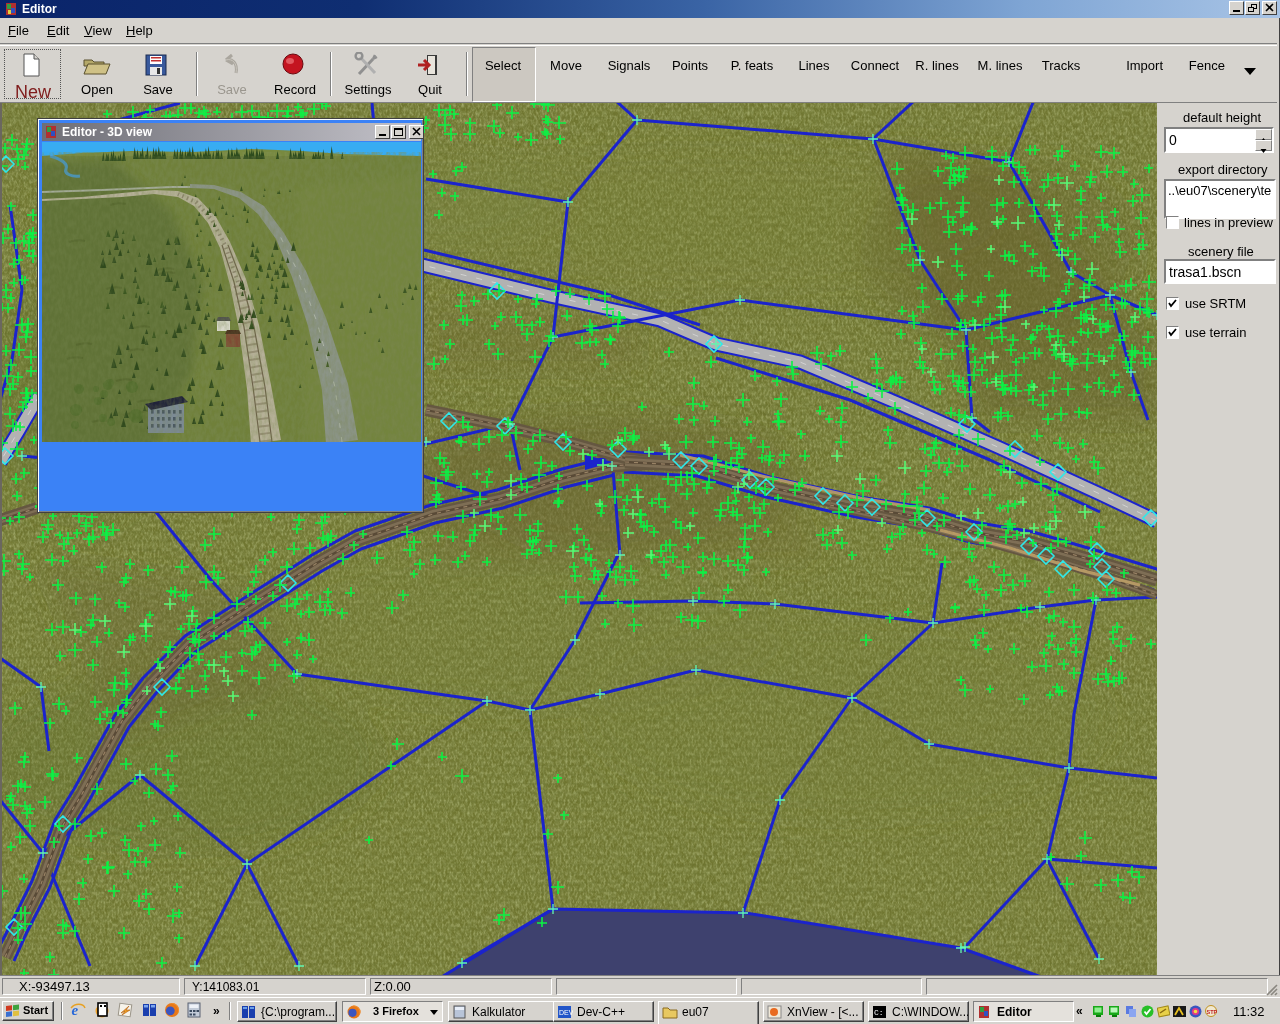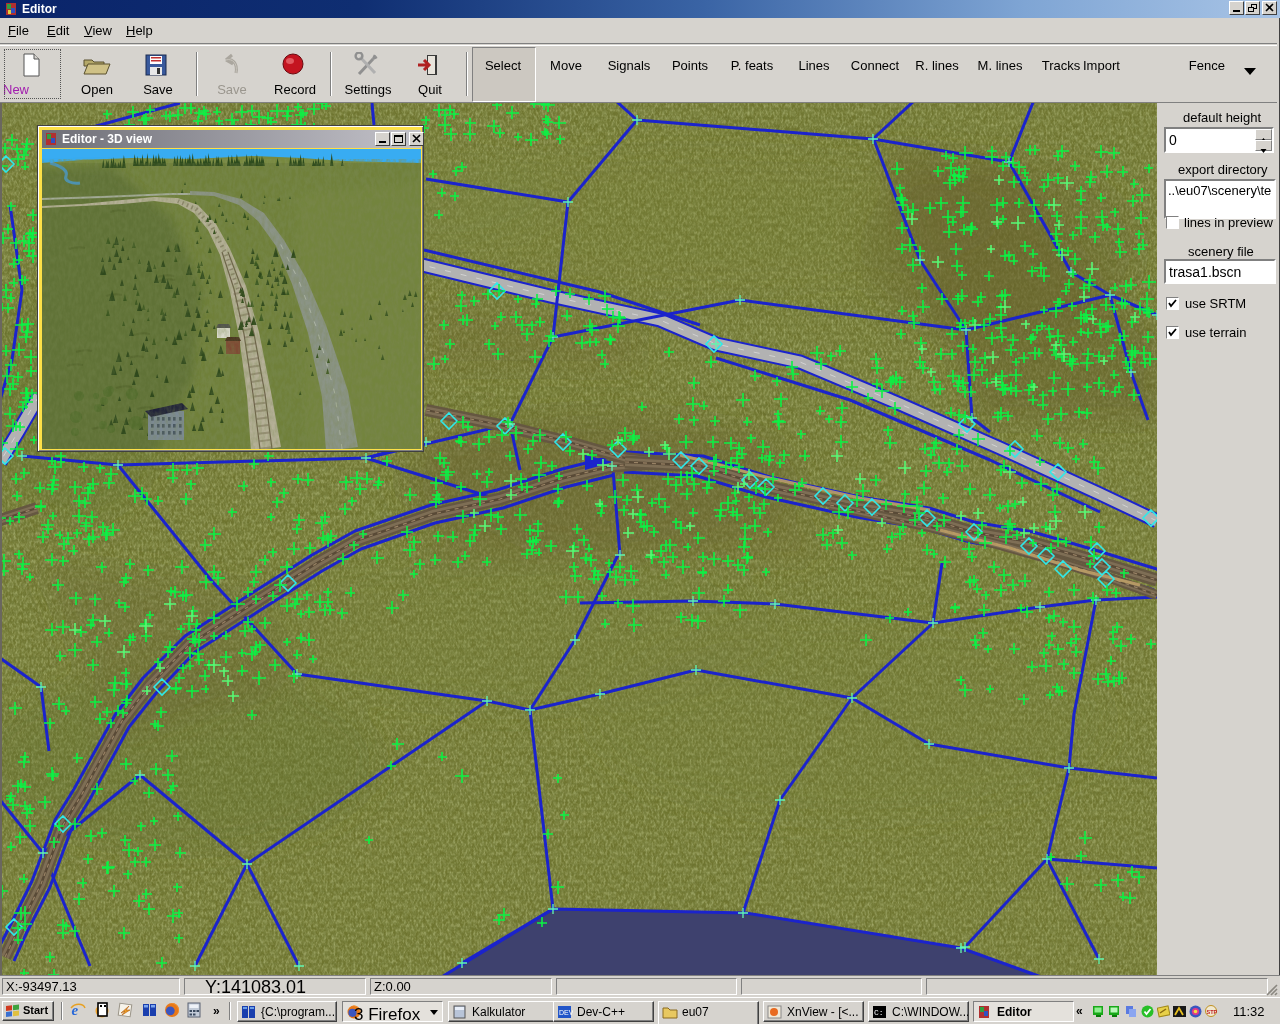--- a/index.html
+++ b/index.html
@@ -35,21 +35,21 @@
     <span class="abs" style="left:8px;top:5px;font-size:13px"><u>F</u>ile</span>
     <span class="abs" style="left:47px;top:5px;font-size:13px"><u>E</u>dit</span>
     <span class="abs" style="left:84px;top:5px;font-size:13px"><u>V</u>iew</span>
     <span class="abs" style="left:126px;top:5px;font-size:13px"><u>H</u>elp</span>
   </div>
 <div class="abs" style="left:0;top:45px;width:1280px;height:58px;background:#d6d3ce;border-top:1px solid #fff;border-bottom:1px solid #808080">
     <div class="abs" style="left:18px;top:6px;width:30px;height:26px"><svg width="26" height="26">
         <path d="M6,2 h10 l5,5 v17 h-15 Z" fill="#fff" stroke="#555" stroke-width="1"></path>
         <path d="M16,2 v5 h5" fill="#d6d3ce" stroke="#555" stroke-width="1"></path>
       </svg></div>
-    <div class="abs" style="left:3px;top:36px;width:60px;font-size:13px;color:#a21caf">New</div>
+    <div class="abs" style="left:3px;top:36px;width:60px;text-align:center;font-size:18px;color:#7f1d1d">New</div>
     <div class="abs" style="left:82px;top:6px;width:30px;height:26px"><svg width="30" height="26">
         <path d="M2,8 h8 l2,2 h10 v4 h-20 Z" fill="#b5a96a" stroke="#5a512e"></path>
         <path d="M2,22 L6,12 h22 L24,22 Z" fill="#cfc186" stroke="#5a512e"></path>
       </svg></div>
     <div class="abs" style="left:67px;top:36px;width:60px;text-align:center;font-size:13px;color:#000">Open</div>
     <div class="abs" style="left:143px;top:6px;width:30px;height:26px"><svg width="26" height="26">
         <rect x="3" y="3" width="20" height="20" fill="#39599c" stroke="#1c2c50"></rect>
         <rect x="7" y="4" width="12" height="8" fill="#fff"></rect>
         <rect x="8" y="5" width="10" height="1.5" fill="#c03030"></rect>
         <rect x="8" y="8" width="10" height="1.5" fill="#c03030"></rect>
@@ -88,21 +88,21 @@
     <div class="abs" style="left:463px;top:12px;width:80px;text-align:center;font-size:13px">Select</div>
     <div class="abs" style="left:526px;top:12px;width:80px;text-align:center;font-size:13px">Move</div>
     <div class="abs" style="left:589px;top:12px;width:80px;text-align:center;font-size:13px">Signals</div>
     <div class="abs" style="left:650px;top:12px;width:80px;text-align:center;font-size:13px">Points</div>
     <div class="abs" style="left:712px;top:12px;width:80px;text-align:center;font-size:13px">P. feats</div>
     <div class="abs" style="left:774px;top:12px;width:80px;text-align:center;font-size:13px">Lines</div>
     <div class="abs" style="left:835px;top:12px;width:80px;text-align:center;font-size:13px">Connect</div>
     <div class="abs" style="left:897px;top:12px;width:80px;text-align:center;font-size:13px">R. lines</div>
     <div class="abs" style="left:960px;top:12px;width:80px;text-align:center;font-size:13px">M. lines</div>
     <div class="abs" style="left:1021px;top:12px;width:80px;text-align:center;font-size:13px">Tracks</div>
-    <div class="abs" style="left:1083px;top:12px;width:80px;text-align:left;font-size:13px">Import</div>
+    <div class="abs" style="left:1083px;top:12px;width:80px;text-align:right;font-size:13px">Import</div>
     <div class="abs" style="left:1145px;top:12px;width:80px;text-align:right;font-size:13px">Fence</div>
     <div class="abs" style="left:1244px;top:22px;width:0;height:0;border-left:6px solid transparent;border-right:6px solid transparent;border-top:7px solid #000"></div>
   </div>
 <div class="abs" style="left:0;top:103px;width:1157px;height:872px;border-left:2px solid #6a675f;background:#6e7b37">
     <svg width="1155" height="872" viewBox="2 103 1155 872" style="display:block">
       <defs>
         <filter id="gd" x="0%" y="0%" width="100%" height="100%">
           <feTurbulence type="fractalNoise" baseFrequency="0.25 0.12" numOctaves="4" seed="11"></feTurbulence>
           <feColorMatrix type="matrix" values="0 0 0 0 0.21,0 0 0 0 0.24,0 0 0 0 0.06,2.2 0 0 0 -0.7"></feColorMatrix>
         </filter>
@@ -221,21 +221,21 @@
       <polyline points="0,520 37,508" fill="none" stroke="#a89070" stroke-width="1.2" stroke-dasharray="4 5" opacity="0.8"></polyline>
       <polyline points="680,455 770,478 860,498 930,510" fill="none" stroke="#bd9f67" stroke-width="3" opacity="0.9"></polyline>
       <polyline points="940,530 1010,548 1080,570 1140,585" fill="none" stroke="#bd9f67" stroke-width="3" opacity="0.9"></polyline>
       <polygon points="585,455 613,462 585,470" fill="#1b23cc"></polygon>
       <path d="M497 283L505 291L497 299L489 291ZM714 336L722 344L714 352L706 344ZM967 416L975 424L967 432L959 424ZM1015 441L1023 449L1015 457L1007 449ZM1058 464L1066 472L1058 480L1050 472ZM1151 510L1159 518L1151 526L1143 518ZM449 413L457 421L449 429L441 421ZM505 418L513 426L505 434L497 426ZM563 434L571 442L563 450L555 442ZM618 441L626 449L618 457L610 449ZM681 452L689 460L681 468L673 460ZM699 458L707 466L699 474L691 466ZM750 472L758 480L750 488L742 480ZM766 479L774 487L766 495L758 487ZM823 488L831 496L823 504L815 496ZM845 495L853 503L845 511L837 503ZM872 499L880 507L872 515L864 507ZM927 510L935 518L927 526L919 518ZM974 524L982 532L974 540L966 532ZM1029 538L1037 546L1029 554L1021 546ZM1046 548L1054 556L1046 564L1038 556ZM1063 561L1071 569L1063 577L1055 569ZM1097 543L1105 551L1097 559L1089 551ZM1102 559L1110 567L1102 575L1094 567ZM1106 571L1114 579L1106 587L1098 579ZM288 575L296 583L288 591L280 583ZM162 679L170 687L162 695L154 687ZM63 816L71 824L63 832L55 824ZM14 919L22 927L14 935L6 927ZM6 156L14 164L6 172L-2 164ZM5 448L13 456L5 464L-3 456Z" fill="none" stroke="#2fe9e9" stroke-width="1.6"></path>
       <path d="M632 120h10M637 115v10M868 139h10M873 134v10M1004 162h10M1009 157v10M563 202h10M568 197v10M548 337h10M553 332v10M961 330h10M966 325v10M1105 295h10M1110 290v10M735 300h10M740 295v10M505 424h10M510 419v10M113 465h10M118 460v10M361 458h10M366 453v10M292 674h10M297 669v10M482 701h10M487 696v10M525 710h10M530 705v10M242 864h10M247 859v10M38 853h10M43 848v10M135 775h10M140 770v10M36 687h10M41 682v10M548 909h10M553 904v10M738 913h10M743 908v10M956 948h10M961 943v10M967 418h10M972 413v10M17 456h10M22 451v10M607 466h10M612 461v10M711 344h10M716 339v10M421 442h10M426 437v10M1126 372h10M1131 367v10M915 260h10M920 255v10M1066 272h10M1071 267v10M570 640h10M575 635v10M615 555h10M620 550v10M294 966h10M299 961v10M190 966h10M195 961v10M457 963h10M462 958v10M1152 315h10M1157 310v10M595 694h10M600 689v10M691 670h10M696 665v10M847 698h10M852 693v10M924 744h10M929 739v10M1064 768h10M1069 763v10M1042 859h10M1047 854v10M928 623h10M933 618v10M770 604h10M775 599v10M1091 600h10M1096 595v10M688 601h10M693 596v10M1035 607h10M1040 602v10M775 800h10M780 795v10M960 947h10M965 942v10M1094 959h10M1099 954v10" stroke="#63f7b0" stroke-width="1.3" fill="none"></path>
       <path d="M1053 156h10M1058 151v10M946 334h12M952 328v12M1117 172h11M1123 166v11M897 205h11M903 199v11M896 200h12M902 194v12M1028 205h12M1034 199v12M1095 152h13M1101 145v13M1069 235h9M1073 231v9M1135 234h9M1139 230v9M914 362h12M920 356v12M1095 332h11M1101 327v11M1137 245h11M1143 239v11M1100 305h13M1106 298v13M1038 326h8M1042 322v8M949 222h8M953 218v8M950 175h10M954 170v10M1052 241h10M1057 236v10M942 217h14M948 210v14M1056 302h9M1060 298v9M1076 191h10M1081 186v10M1142 310h11M1147 304v11M1063 361h13M1070 354v13M948 158h10M953 153v10M956 203h14M963 196v14M1113 229h12M1118 223v12M991 379h11M996 373v11M957 212h11M963 206v11M955 296h13M962 289v13M990 205h14M997 198v14M1021 173h8M1025 169v8M917 307h13M923 300v13M998 166h10M1003 161v10M1142 282h14M1149 275v14M1108 153h12M1114 147v12M1064 284h10M1069 279v10M1053 178h11M1058 173v11M1004 388h13M1011 382v13M958 275h9M962 271v9M1123 368h10M1128 363v10M1053 302h9M1058 298v9M1083 285h13M1089 279v13M1025 150h10M1030 145v10M893 382h13M900 376v13M1103 227h8M1107 223v8M1115 387h9M1119 382v9M1013 167h13M1019 161v13M1085 182h11M1090 177v11M1029 216h13M1035 210v13M997 203h11M1003 197v11M1076 200h10M1081 195v10M1143 312h11M1149 307v11M1022 180h9M1027 176v9M977 297h9M981 292v9M945 168h12M951 162v12M947 376h13M953 370v13M907 210h12M913 203v12M943 183h14M950 176v14M1034 268h13M1041 262v13M1097 198h9M1101 193v9M1000 256h11M1005 250v11M1074 318h14M1081 311v14M915 251h10M920 246v10M1110 212h9M1115 208v9M1005 255h10M1009 251v10M953 381h11M959 375v11M1110 288h8M1115 283v8M1143 359h14M1150 352v14M1127 362h9M1131 358v9M1014 203h10M1019 198v10M903 245h14M910 238v14M957 346h11M963 341v11M996 389h14M1003 382v14M1032 330h9M1037 325v9M965 392h11M971 386v11M1029 337h8M1033 333v8M1037 276h13M1044 269v13M931 390h8M935 386v8M936 299h12M942 293v12M948 180h13M955 173v13M952 299h12M958 293v12M996 296h11M1002 290v11M1127 201h12M1133 195v12M950 249h12M956 243v12M965 229h13M971 223v13M907 265h14M913 258v14M1144 168h9M1149 164v9M956 383h13M963 377v13M1115 242h9M1119 238v9M1102 326h12M1108 320v12M1143 313h8M1147 309v8M1097 225h12M1103 219v12M1130 184h9M1134 179v9M917 288h10M922 283v10M1045 329h9M1049 325v9M1051 216h11M1057 211v11M1122 362h9M1126 357v9M999 219h8M1003 215v8M1087 309h10M1092 304v10M1079 288h11M1084 283v11M891 169h13M897 162v13M1119 286h13M1126 280v13M1039 187h9M1044 183v9M967 375h13M974 368v13M1110 375h9M1114 370v9M952 176h13M959 169v13M1115 252h12M1120 246v12M928 382h13M934 376v13M1137 353h13M1144 346v13M896 334h10M901 329v10M1126 351h13M1132 344v13M1095 217h13M1102 210v13M916 368h13M923 361v13M946 354h11M952 349v11M968 349h9M973 344v9M896 198h10M901 193v10M1111 392h10M1115 387v10M1052 250h14M1059 243v14M1027 385h9M1032 380v9M1136 195h14M1142 188v14M957 177h11M963 172v11M1075 228h12M1081 223v12M1020 246h11M1025 241v11M956 327h8M960 323v8M1125 285h12M1131 278v12M1079 318h10M1084 313v10M908 316h10M913 311v10M969 362h12M975 356v12M966 227h10M972 222v10M993 224h9M998 220v9M996 385h12M1002 379v12M1120 304h10M1125 299v10M1030 150h10M1035 145v10M999 295h12M1005 289v12M1009 261h9M1014 256v9M1009 375h13M1016 369v13M933 171h11M938 166v11M1050 234h13M1056 227v13M1082 318h9M1087 314v9M941 156h9M946 151v9M1012 362h8M1016 358v8M996 307h9M1001 303v9M1068 274h9M1073 269v9M1056 151h13M1062 145v13M1086 177h11M1091 171v11M934 389h11M940 384v11M901 212h13M908 206v13M1005 350h12M1011 344v12M1140 299h14M1147 292v14M1116 303h12M1122 297v12M1018 358h11M1024 352v11M1118 336h11M1124 330v11M955 212h12M961 206v12M1084 280h12M1090 274v12M960 169h10M965 165v10M959 230h11M964 224v11M924 208h12M930 202v12M1070 166h10M1075 161v10M1029 254h9M1033 249v9M996 376h12M1002 370v12M1066 364h13M1072 358v13M987 151h10M992 146v10M1080 363h14M1087 357v14M996 337h11M1002 331v11M1044 205h9M1049 200v9M1001 157h10M1006 152v10M1064 251h9M1068 247v9M1008 182h12M1014 176v12M896 249h11M902 243v11M898 311h9M902 306v9M1008 163h10M1013 157v10M943 232h13M949 225v13M985 338h13M992 332v13M955 170h8M959 166v8M1028 400h10M1033 395v10M1055 345h12M1061 339v12M1083 387h9M1087 383v9M896 188h9M900 184v9M1061 291h9M1066 286v9M1069 342h9M1073 337v9M1046 337h9M1050 333v9M1100 391h9M1104 387v9M896 228h12M902 222v12M1133 249h12M1139 243v12M908 323h12M914 317v12M914 343h13M921 337v13M1041 180h14M1048 173v14M1089 237h11M1095 232v11M984 276h10M989 271v10M1107 356h9M1112 351v9M1134 309h13M1140 302v13M1069 259h12M1075 253v12M1135 218h13M1141 211v13M1027 271h11M1032 266v11M1075 217h13M1081 211v13M1100 172h13M1107 165v13M951 266h12M957 260v12M985 157h13M992 151v13M935 203h13M941 197v13M976 370h12M982 364v12M959 153h14M965 146v14M953 386h11M958 381v11M1093 383h12M1099 377v12M1039 395h9M1043 391v9M982 383h10M987 378v10M1057 357h11M1062 351v11M1024 390h10M1029 385v10M1083 333h10M1088 328v10M961 323h9M965 319v9M1048 391h9M1053 387v9M979 358h12M985 352v12M1140 363h10M1145 358v10M956 323h9M961 319v9M972 302h11M978 296v11M992 417h11M998 411v11M1080 315h13M1086 309v13M1037 405h11M1043 399v11M1034 353h9M1039 348v9M945 413h11M951 407v11M1108 348h8M1113 344v8M1068 306h9M1072 302v9M1051 336h14M1058 329v14M959 392h12M965 386v12M1100 327h11M1106 322v11M1028 353h13M1035 347v13M1142 337h12M1148 331v12M1061 389h14M1068 382v14M978 325h12M984 319v12M969 321h8M973 317v8M935 354h12M941 348v12M995 328h12M1001 322v12M1082 354h12M1088 348v12M1128 395h12M1134 389v12M1074 412h11M1079 407v11M1048 378h13M1054 371v13M1109 309h9M1114 304v9M999 390h11M1005 384v11M995 315h12M1001 309v12M1081 413h11M1087 408v11M1040 310h8M1044 306v8M1026 339h10M1031 334v10M953 415h13M959 409v13M1054 414h14M1061 407v14M1077 332h8M1081 328v8M1093 356h12M1099 351v12M1127 322h12M1132 316v12M1069 359h9M1073 355v9M1007 340h12M1013 334v12M1114 340h12M1120 333v12M994 413h13M1001 407v13M1051 355h10M1056 350v10M1003 416h10M1008 411v10M1042 419h12M1048 413v12M1049 350h9M1054 345v9M1010 391h12M1016 385v12M1094 324h11M1100 319v11M1129 353h12M1135 346v12M960 417h12M965 411v12M985 319h11M990 313v11M1049 311h14M1056 304v14M1127 355h9M1132 351v9M1047 495h12M1053 489v12M956 466h13M962 459v13M1089 462h11M1094 456v11M922 550h11M927 544v11M1061 542h10M1066 537v10M1034 484h14M1041 477v14M957 537h10M962 532v10M897 506h14M904 499v14M951 449h11M957 444v11M911 502h11M917 496v11M943 472h9M947 467v9M1011 504h9M1015 500v9M1031 436h12M1037 429v12M1012 535h10M1017 530v10M999 537h14M1006 530v14M953 435h11M959 429v11M979 543h13M985 536v13M938 498h11M943 493v11M1016 483h12M1022 477v12M856 491h14M863 484v14M909 520h12M915 514v12M1052 541h13M1058 534v13M920 471h12M926 465v12M1029 543h8M1033 539v8M832 512h14M839 505v14M1094 527h11M1099 522v11M841 512h13M848 506v13M938 520h13M944 514v13M828 533h10M833 529v10M919 449h11M925 443v11M974 533h9M978 529v9M836 543h12M842 537v12M883 549h9M887 544v9M944 463h10M949 458v10M816 535h13M823 528v13M1004 451h11M1010 445v11M911 506h12M917 500v12M932 463h13M939 456v13M870 480h11M876 475v11M881 504h11M886 499v11M1091 468h14M1098 461v14M999 466h11M1004 460v11M1008 527h8M1012 523v8M983 495h13M990 488v13M894 534h12M900 528v12M913 513h12M919 507v12M1004 524h12M1010 518v12M1048 512h13M1055 505v13M996 470h11M1001 465v11M978 525h9M982 521v9M898 527h9M903 523v9M850 500h14M857 493v14M962 549h13M969 542v13M887 537h11M892 532v11M1041 527h10M1046 522v10M848 555h9M852 551v9M1084 542h12M1091 536v12M1088 556h13M1094 549v13M918 533h8M922 529v8M964 489h12M970 483v12M1002 506h13M1008 500v13M1079 444h9M1083 439v9M821 545h11M827 539v11M1072 459h8M1076 455v8M1046 548h10M1051 543v10M927 448h14M934 441v14M901 494h9M905 490v9M1063 448h11M1068 442v11M1001 527h14M1008 520v14M933 526h9M937 522v9M931 443h11M936 437v11M930 554h8M934 550v8M917 488h14M924 481v14M1053 443h12M1060 437v12M967 557h10M972 552v10M927 455h9M931 450v9M1051 489h12M1057 483v12M996 508h8M1000 504v8M1036 462h9M1040 457v9M972 439h13M978 433v13M994 590h13M1001 584v13M1018 581h13M1025 574v13M956 680h9M961 676v9M981 595h9M986 591v9M1086 564h8M1090 560v8M1111 593h10M1116 588v10M988 567h12M994 561v12M1058 664h11M1064 659v11M1109 632h9M1113 628v9M1055 692h8M1059 688v8M1109 681h11M1114 676v11M1046 695h8M1050 691v8M1048 616h12M1054 610v12M1052 687h8M1057 683v8M972 645h8M976 641v8M1009 649h11M1014 643v11M1018 699h11M1024 694v11M1045 645h9M1049 640v9M1092 679h12M1098 673v12M1107 661h9M1111 656v9M1044 592h10M1049 587v10M1045 618h9M1049 614v9M1039 653h10M1044 648v10M986 689h8M990 685v8M1120 573h9M1124 569v9M1100 674h11M1106 668v11M1071 639h10M1076 634v10M978 610h12M984 604v12M1102 682h12M1108 675v12M1146 644h10M1151 639v10M1068 590h12M1074 584v12M998 575h13M1004 569v13M1027 667h11M1032 661v11M1112 678h14M1119 671v14M1115 646h12M1121 640v12M959 690h13M965 684v13M1007 585h12M1013 579v12M1017 608h8M1021 604v8M1126 639h10M1131 634v10M984 649h8M988 645v8M1102 590h11M1107 585v11M1021 612h12M1027 606v12M1109 639h9M1113 635v9M965 582h12M970 576v12M1087 598h12M1093 592v12M527 325h10M532 321v10M583 299h11M589 294v11M484 344h11M489 339v11M565 294h10M570 288v10M551 291h10M556 286v10M470 301h10M474 296v10M493 291h12M499 284v12M461 320h12M467 314v12M529 357h13M535 350v13M441 359h8M445 355v8M427 364h13M434 357v13M545 336h12M551 330v12M514 299h8M518 295v8M492 354h12M498 348v12M600 364h9M605 359v9M602 309h12M607 304v12M535 322h10M540 317v10M497 317h9M501 312v9M532 299h11M537 294v11M614 318h12M620 312v12M597 355h9M602 350v9M455 306h12M461 300v12M585 342h9M590 338v9M586 330h13M592 323v13M583 326h14M590 319v14M543 341h12M549 335v12M607 340h9M611 336v9M439 325h10M444 320v10M482 294h11M488 289v11M491 326h8M495 322v8M598 296h13M605 290v13M604 339h11M610 334v11M521 334h13M527 328v13M612 326h13M618 320v13M561 316h11M567 310v11M457 295h9M462 291v9M613 317h12M619 311v12M531 304h9M536 299v9M516 325h11M522 320v11M458 320h10M463 315v10M510 317h12M516 311v12M592 342h8M596 338v8M445 344h10M450 339v10M575 343h13M582 336v13M608 317h11M613 311v11M441 472h14M448 466v14M515 479h12M521 473v12M547 466h10M552 461v10M527 542h12M533 536v12M532 531h12M538 525v12M493 517h11M498 512v11M472 474h9M477 470v9M452 562h11M458 557v11M455 441h8M459 436v8M533 435h13M540 429v13M534 553h8M539 548v8M469 535h9M474 531v9M472 444h13M479 438v13M526 541h9M530 537v9M481 482h12M487 476v12M456 487h10M461 482v10M522 487h11M527 482v11M465 541h11M470 536v11M532 475h14M539 468v14M553 489h10M558 484v10M473 499h14M480 492v14M532 540h9M536 536v9M456 516h13M463 510v13M496 435h13M502 429v13M534 463h13M541 456v13M461 556h9M465 551v9M482 562h9M487 557v9M485 472h8M489 468v8M432 495h9M437 491v9M555 476h8M559 472v8M545 546h12M551 540v12M528 441h10M533 436v10M533 524h9M538 520v9M518 487h8M522 483v8M434 458h13M440 452v13M496 529h11M501 524v11M440 463h10M444 458v10M430 483h13M436 477v13M483 437h13M489 430v13M502 422h11M508 417v11M456 442h11M461 436v11M505 456h10M510 451v10M509 433h14M516 426v14M433 499h11M439 493v11M553 503h10M558 498v10M484 515h14M491 508v14M457 422h13M463 416v13M469 530h12M475 524v12M525 530h10M530 525v10M429 502h13M436 495v13M447 537h11M453 531v11M514 515h13M520 508v13M433 536h11M438 531v11M464 427h9M468 422v9M430 560h11M435 554v11M554 501h10M559 497v10M523 449h10M528 444v10M527 550h10M532 545v10M440 475h13M446 469v13M521 554h10M527 549v10M759 504h11M764 499v11M748 508h13M754 501v13M707 442h12M713 436v12M728 512h10M733 507v10M572 529h10M577 524v10M680 494h12M687 488v12M627 436h13M634 430v13M629 580h10M634 575v10M762 572h8M766 568v8M687 484h13M694 478v13M698 573h9M703 568v9M683 547h8M688 543v8M569 547h10M574 542v10M635 515h12M640 509v12M697 572h10M703 567v10M715 516h11M720 510v11M639 527h9M644 523v9M578 540h11M584 535v11M636 514h10M641 509v10M608 497h14M615 490v14M614 567h11M620 562v11M580 558h11M586 553v11M744 497h9M749 493v9M698 557h10M703 552v10M627 440h11M633 434v11M741 558h12M747 552v12M748 526h13M755 519v13M662 448h9M667 444v9M585 549h8M589 544v8M670 485h13M676 479v13M672 522h9M676 518v9M619 580h12M625 574v12M664 545h13M670 539v13M570 576h12M575 570v12M649 532h10M654 527v10M738 547h12M744 541v12M593 575h11M598 570v11M747 438h9M751 434v9M587 455h10M592 450v10M702 482h14M709 475v14M743 557h10M748 552v10M689 513h9M693 508v9M618 510h11M624 505v11M591 571h9M595 567v9M693 538h12M698 532v12M730 515h13M737 508v13M560 437h12M566 431v12M675 528h13M681 521v13M642 526h11M647 520v11M685 473h14M692 467v14M655 551h12M661 545v12M618 441h8M622 437v8M648 503h9M652 498v9M681 477h12M687 471v12M707 559h14M714 552v14M582 486h11M587 480v11M622 500h10M627 495v10M607 445h10M612 440v10M636 522h9M641 518v9M737 454h10M742 449v10M675 477h13M681 471v13M659 507h11M665 502v11M618 433h14M625 427v14M661 575h9M666 570v9M629 438h11M634 432v11M740 528h11M745 523v11M667 557h11M673 552v11M739 539h13M745 533v13M631 490h11M637 484v11M597 513h8M601 509v8M661 545h10M666 540v10M763 532h9M768 528v9M758 489h13M765 483v13M625 571h13M631 565v13M596 506h11M602 501v11M565 451h10M570 446v10M654 499h12M659 493v12M662 479h12M668 473v12M588 579h12M594 572v12M616 480h13M623 474v13M774 421h10M778 416v10M846 387h12M852 381v12M888 408h13M895 402v13M825 419h8M829 415v8M757 447h13M763 440v13M836 408h12M842 402v12M786 367h12M792 361v12M797 434h9M801 430v9M810 353h14M817 346v14M664 352h10M669 347v10M674 419h10M679 414v10M835 442h13M841 435v13M827 356h9M831 352v9M688 383h12M694 377v12M772 381h9M777 377v9M872 384h10M877 379v10M835 422h12M841 416v12M816 411h9M820 406v9M699 406h9M704 401v9M888 380h10M893 375v10M689 420h10M694 416v10M724 443h13M731 437v13M705 362h12M711 356v12M732 448h13M739 442v13M883 430h10M888 426v10M710 421h10M715 416v10M750 376h11M755 370v11M686 404h14M693 397v14M815 364h12M821 358v12M787 374h12M793 368v12M774 414h8M778 410v8M743 422h9M747 417v9M835 351h11M840 345v11M875 391h14M882 384v14M864 398h9M868 393v9M885 382h12M891 376v12M870 359h11M876 353v11M772 422h14M779 416v14M871 368h13M877 361v13M679 442h14M686 435v14M736 400h14M743 393v14M884 443h13M890 436v13M638 407h9M642 402v9M889 378h14M896 371v14M774 399h14M781 393v14M798 483h9M802 478v9M708 461h11M714 456v11M725 463h12M731 457v12M789 490h13M795 483v13M714 510h13M721 503v13M795 486h9M799 482v9M776 463h9M780 459v9M734 467h10M739 463v10M721 503h14M728 496v14M732 501h8M736 497v8M774 498h8M778 494v8M709 471h10M714 466v10M754 513h12M760 507v12M731 458h13M737 451v13M731 493h9M735 488v9M710 461h12M716 454v12M767 479h11M773 473v11M751 488h12M756 482v12M720 467h13M726 461v13M799 456h11M805 450v11M779 455h11M784 450v11M702 488h11M707 483v11M764 460h10M769 456v10M758 458h9M762 454v9M764 456h11M770 451v11M22 332h11M27 326v11M10 243h11M16 238v11M22 393h10M27 388v10M22 398h11M28 392v11M-3 308h8M2 303v8M30 440h8M34 436v8M27 237h10M32 232v10M19 402h14M26 395v14M15 325h14M22 318v14M6 426h13M13 419v13M7 384h12M13 378v12M13 377h10M18 372v10M0 351h11M6 345v11M21 280h8M25 276v8M-5 297h12M1 291v12M12 350h13M19 343v13M4 308h10M8 303v10M28 393h9M32 389v9M21 324h13M28 318v13M25 234h9M30 229v9M-2 238h12M3 232v12M18 241h12M24 235v12M9 283h9M14 278v9M24 243h11M29 237v11M4 414h12M10 407v12M5 365h12M11 359v12M6 298h9M11 293v9M18 280h10M22 275v10M-5 443h13M2 437v13M26 371h11M31 366v11M10 449h14M17 442v14M18 407h10M23 402v10M9 264h10M14 258v10M19 337h13M26 330v13M4 389h13M10 383v13M24 357h14M31 350v14M14 260h9M19 255v9M0 376h14M7 369v14M23 251h12M29 245v12M0 290h12M6 284v12M16 427h9M20 422v9M20 393h11M26 387v11M11 426h10M16 421v10M26 233h14M33 227v14M26 256h14M33 249v14M47 485h12M53 480v12M17 569h11M22 564v11M80 503h11M85 497v11M34 488h11M40 482v11M48 467h14M55 460v14M45 560h13M52 553v13M35 507h11M41 501v11M20 473h10M24 468v10M98 527h11M103 522v11M12 496h10M17 491v10M86 517h12M92 511v12M69 487h13M75 481v13M101 535h11M106 530v11M14 554h9M19 550v9M72 516h14M79 509v14M55 535h8M60 531v8M-3 561h14M4 554v14M68 551h10M74 545v10M87 484h12M93 478v12M-4 518h10M1 513v10M62 538h12M68 532v12M49 516h8M53 512v8M55 456h11M61 451v11M26 577h8M30 573v8M83 539h13M89 533v13M96 468h9M100 464v9M11 479h11M16 473v11M84 488h10M90 483v10M35 506h11M41 500v11M103 483h12M109 477v12M87 537h13M93 530v13M78 467h10M84 462v10M57 462h8M61 458v8M14 517h11M19 512v11M80 526h13M86 519v13M6 521h8M10 517v8M17 564h13M23 557v13M48 461h8M52 457v8M96 567h11M102 562v11M-1 571h10M4 566v10M245 654h13M252 648v13M193 624h8M197 619v8M69 598h13M76 592v13M121 703h10M126 698v10M199 582h14M206 575v14M192 640h14M199 633v14M45 630h13M52 623v13M108 683h14M115 676v14M123 684h8M127 680v8M95 719h11M100 713v11M113 711h11M118 705v11M185 666h9M190 661v9M170 688h12M176 682v12M52 585h12M58 579v12M175 678h10M179 673v10M59 561h10M63 556v10M115 603h9M119 599v9M76 632h11M81 626v11M125 564h10M130 559v10M56 656h10M60 651v10M120 607h10M125 602v10M52 704h13M59 697v13M251 652h9M255 647v9M119 582h10M124 577v10M143 570h11M148 565v11M128 637h8M133 633v8M89 599h12M95 594v12M166 591h9M171 587v9M102 712h10M107 707v10M171 689h10M176 684v10M107 690h13M114 684v13M249 582h10M254 577v10M243 592h10M248 587v10M247 715h10M252 710v10M187 639h11M193 633v11M87 620h13M93 614v13M121 578h11M126 573v11M164 647h12M170 641v12M156 712h11M161 707v11M191 630h10M196 625v10M186 691h13M192 685v13M124 640h12M130 634v12M87 665h12M93 659v12M207 572h14M214 565v14M140 624h11M145 619v11M237 671h11M242 665v11M207 618h13M214 611v13M154 662h9M158 658v9M204 665h10M209 660v10M175 567h14M182 560v14M183 624h13M189 618v13M248 629h8M252 625v8M91 642h11M97 636v11M162 652h11M168 647v11M120 684h12M126 678v12M146 615h8M150 611v8M56 627h14M63 620v14M61 711h9M66 706v9M104 633h9M109 628v9M141 636h11M146 631v11M188 611h10M193 606v10M212 578h13M218 572v13M178 668h9M183 664v9M252 599h9M256 595v9M68 650h14M75 643v14M86 625h9M91 620v9M177 629h8M181 625v8M169 592h12M175 586v12M121 673h9M126 668v9M201 689h8M206 685v8M14 940h9M18 935v9M54 826h10M59 821v10M149 845h12M155 839v12M102 868h12M107 862v12M57 933h12M63 927v12M142 894h10M146 889v10M106 723h9M111 719v9M17 784h9M21 779v9M120 840h11M125 835v11M20 806h9M25 801v9M108 891h12M114 885v12M175 853h11M180 847v11M20 787h11M25 781v11M6 799h8M10 795v8M18 924h14M25 917v14M85 836h12M91 830v12M69 931h11M75 926v11M9 708h13M15 702v13M47 776h11M53 770v11M24 826h12M30 820v12M134 851h9M138 847v9M14 913h13M21 907v13M62 926h8M66 922v8M122 850h14M129 843v14M12 928h13M18 922v13M48 975h11M54 969v11M57 925h11M63 919v11M174 913h9M179 909v9M141 862h10M146 857v10M123 874h9M128 870v9M20 757h9M25 752v9M6 796h10M11 792v10M91 789h12M97 783v12M46 774h13M52 767v13M173 887h9M177 883v9M167 916h14M173 909v14M174 938h9M179 934v9M150 769h12M156 763v12M143 909h12M149 903v12M83 859h10M88 854v10M69 824h12M75 818v12M153 726h11M158 720v11M45 957h10M50 952v10M167 790h8M171 786v8M133 901h12M139 895v12M77 883h10M83 878v10M7 847h9M11 842v9M73 758h10M77 753v10M143 793h11M149 787v11M97 833h10M102 828v10M119 713h9M123 709v9M137 826h9M141 822v9M150 821h8M154 817v8M166 756h12M172 750v12M19 879h9M24 874v9M162 775h12M168 769v12M38 802h13M45 796v13M25 809h10M30 804v10M120 764h12M126 758v12M121 700h11M127 695v11M18 762h12M24 756v12M-5 891h13M2 885v13M173 816h9M178 812v9M7 805h12M13 799v12M12 786h13M18 780v13M18 913h13M25 906v13M20 973h9M24 969v9M90 702h12M95 696v12M73 899h12M79 893v12M21 813h12M27 807v12M150 724h9M155 720v9M130 862h10M135 857v10M169 786h9M173 782v9M44 723h11M50 718v11M102 867h13M108 861v13M118 933h12M124 927v12M49 842h11M54 837v11M130 781h8M135 777v8M156 963h11M162 957v11M15 837h12M20 832v12M252 678h14M259 671v14M314 602h13M320 595v13M259 623h12M265 617v12M288 676h13M294 670v13M178 596h10M183 591v10M180 595h13M186 589v13M250 647h11M256 641v11M238 653h8M242 649v8M256 645h10M260 641v10M222 636h9M226 631v9M296 638h10M301 633v10M269 665h12M275 659v12M184 653h12M190 647v12M303 595h9M307 591v9M239 631h12M245 625v12M220 657h12M226 651v12M192 654h12M198 648v12M199 676h11M205 670v11M293 655h9M297 650v9M194 660h10M199 655v10M309 659h8M313 655v8M297 614h8M301 610v8M283 642h8M287 638v8M243 622h11M248 617v11M260 623h10M265 618v10M189 642h12M195 635v12M210 636h8M214 632v8M304 612h11M309 607v11M231 604h14M237 597v14M302 640h13M309 633v13M282 116h10M287 111v10M229 126h10M234 121v10M172 115h11M178 109v11M307 109h13M314 102v13M323 134h8M327 129v8M235 112h13M242 105v13M215 121h8M219 117v8M193 121h10M198 116v10M262 118h12M268 112v12M242 128h9M246 123v9M309 127h9M314 123v9M161 116h9M166 111v9M216 130h13M222 123v13M316 103h12M322 97v12M301 126h9M305 122v9M247 111h11M252 105v11M169 135h12M175 129v12M174 132h13M180 126v13M246 125h10M251 120v10M322 106h9M326 101v9M183 129h8M187 125v8M252 117h14M259 110v14M199 111h10M204 106v10M291 125h12M297 119v12M213 112h8M217 107v8M193 128h12M198 122v12M185 108h11M191 103v11M225 120h14M232 113v14M194 113h10M199 108v10M179 108h12M185 102v12M297 125h8M301 121v8M299 113h9M303 109v9M200 114h11M206 109v11M270 111h14M277 104v14M165 116h11M170 111v11M283 111h11M288 106v11M294 107h8M298 103v8M298 134h9M302 130v9M295 115h12M301 109v12M267 122h10M271 117v10M530 104h8M534 100v8M542 119h9M546 115v9M542 134h10M547 129v10M421 120h9M426 116v9M495 133h10M500 128v10M420 128h9M424 124v9M445 110h10M450 105v10M538 104h12M544 98v12M449 114h10M454 109v10M492 105h10M497 100v10M433 110h13M439 104v13M487 126h13M494 120v13M525 140h13M531 133v13M465 123h11M470 118v11M543 122h10M548 116v10M441 115h9M445 110v9M541 132h8M545 128v8M553 123h13M559 116v13M556 139h9M560 135v9M506 113h13M512 106v13M541 105h14M548 98v14M444 134h13M451 128v13M463 134h13M470 128v13M438 125h13M445 119v13M514 137h8M518 133v8M493 920h11M499 914v11M455 776h14M462 769v14M543 834h10M548 829v10M438 757h9M442 752v9M365 840h8M369 836v8M553 778h9M558 774v9M497 915h13M504 908v13M392 744h12M397 738v12M551 887h13M558 881v13M537 923h10M542 917v10M560 815h9M564 811v9M387 766h9M391 761v9M733 610h14M740 604v14M676 567h14M683 560v14M685 620h13M692 614v13M598 596h9M602 592v9M614 603h9M618 599v9M692 621h14M698 615v14M628 625h14M634 618v14M559 597h14M566 590v14M738 570h11M744 565v11M732 565h12M738 559v12M601 624h9M605 619v9M722 561h12M728 555v12M676 617h11M681 612v11M606 572h8M610 568v8M605 563h8M609 559v8M626 606h14M633 599v14M723 590h10M728 584v10M658 562h11M664 557v11M718 601h12M724 595v12M584 560h13M591 554v13M609 577h14M616 570v14M569 567h10M574 562v10M692 593h13M699 587v13M572 597h12M578 591v12M645 557h14M652 550v14M1055 691h9M1059 687v9M1047 636h9M1052 632v9M1115 678h12M1122 672v12M1066 643h9M1071 638v9M1039 666h13M1046 659v13M1053 649h11M1058 644v11M1069 673h12M1074 667v12M1059 622h9M1063 618v9M1068 627h13M1074 620v13M1071 652h11M1076 646v11M1112 627h11M1117 622v11M1057 691h10M1062 686v10M1076 856h11M1081 851v11M1047 857h8M1051 853v8M1119 897h9M1123 892v9M1060 884h14M1067 877v14M1094 885h13M1101 879v13M1127 872h11M1132 866v11M1132 877h13M1139 871v13M1079 838h13M1085 831v13M1111 880h13M1118 874v13M1124 898h12M1130 892v12M81 523h9M86 519v9M408 542h13M414 536v13M81 493h14M88 486v14M200 545h12M205 539v12M350 478h13M357 471v13M382 461h10M387 456v10M186 484h10M191 480v10M208 534h13M214 527v13M272 502h11M277 497v11M192 468h12M197 463v12M321 540h14M328 533v14M249 464h10M254 459v10M238 486h10M244 481v10M180 499h12M186 493v12M50 480h9M54 475v9M267 517h8M271 513v8M373 485h9M378 480v9M317 538h13M323 531v13M43 529h10M48 524v10M140 499h12M147 493v12M73 533h9M77 529v9M404 495h13M410 488v13M136 493h12M142 487v12M105 474h13M111 468v13M315 523h13M322 517v13M348 501h9M352 497v9M154 501h9M158 496v9M359 534h8M363 530v8M107 530h13M113 523v13M128 496h14M135 489v14M301 480h13M308 473v13M228 512h9M232 508v9M46 489h12M52 483v12M102 533h12M107 528v12M166 470h13M173 463v13M320 517h10M325 512v10M181 470h11M187 464v11M401 532h12M407 526v12M292 479h10M298 474v10M41 525h13M48 519v13M37 537h12M43 531v12M264 456h10M268 451v10M339 482h14M346 476v14M279 493h10M284 488v10M167 478h11M173 472v11M292 529h10M297 524v10M73 501h12M79 495v12M355 489h12M360 483v12M267 482h9M271 478v9M58 544h12M64 538v12M361 479h12M367 472v12M375 482h9M379 477v9M324 536h13M331 530v13M339 509h12M345 503v12M293 520h12M299 514v12M414 564h11M420 559v11M304 548h12M310 542v12M337 559h12M343 553v12M274 585h13M280 579v13M398 595h11M403 590v11M386 608h13M392 601v13M268 552h9M273 548v9M280 606h13M287 599v13M268 596h10M273 591v10M250 572h12M256 565v12M290 604h10M295 599v10M280 567h13M287 561v13M319 610h12M325 604v12M403 550h13M410 544v13M325 610h10M330 605v10M287 549h13M294 542v13M259 560h10M265 555v10M337 613h11M342 608v11M291 599h13M297 592v13M323 592h9M328 588v9M349 545h10M354 541v10M371 558h13M377 551v13M324 602h9M328 598v9M345 593h10M351 587v10M410 574h8M414 570v8M429 174h8M433 170v8M434 215h9M439 210v9M450 196h9M455 192v9M452 171h9M456 167v9M437 193h9M442 188v9M457 167h10M462 162v10M950 608h10M955 603v10M970 640h10M975 635v10M973 589h9M977 584v9M978 633h10M983 628v10M885 618h9M890 614v9M951 607h9M955 603v9M904 612h8M908 608v8M968 580h11M974 575v11M860 640h12M866 634v12M939 562h12M945 556v12M124 125h11M129 119v11M127 112h12M133 106v12M138 120h12M144 114v12M141 118h12M146 113v12M105 150h9M110 146v9M146 110h9M150 105v9M103 114h9M107 110v9M114 133h9M118 128v9M21 167h8M25 162v8M11 159h14M18 152v14M6 140h12M12 134v12M27 215h12M33 209v12M-0 148h11M5 143v11M21 149h10M26 144v10M3 229h10M8 224v10M12 149h9M17 144v9M-5 166h13M1 160v13M7 206h9M11 202v9M21 144h13M27 138v13M19 155h10M24 150v10" stroke="#0bf244" stroke-width="1.6" fill="none"></path>
       <path d="M998 307h13M1005 300v13M918 349h9M922 345v9M991 382h10M996 377v10M986 357h13M993 351v13M1051 345h9M1056 341v9M1060 183h14M1067 176v14M932 262h12M938 256v12M1088 319h9M1093 315v9M987 249h8M991 245v8M1057 354h14M1064 348v14M927 372h9M931 368v9M994 180h10M999 175v10M969 325h12M975 319v12M1079 297h11M1084 291v11M1130 317h10M1135 312v10M1021 324h9M1026 320v9M1054 225h10M1059 220v10M1056 255h13M1062 248v13M1030 387h8M1034 383v8M1048 205h13M1054 198v13M1100 361h8M1104 357v8M1011 223h14M1018 216v14M906 219h12M912 213v12M991 222h11M997 216v11M1086 269h13M1092 262v13M578 454h11M583 449v11M644 452h10M649 447v10M614 440h9M618 436v9M628 514h10M633 509v10M597 465h12M603 459v12M740 484h8M744 479v8M506 495h11M511 489v11M632 497h12M638 491v12M663 454h13M669 447v13M504 481h13M511 474v13M743 475h11M749 469v11M660 445h9M665 441v9M479 526h12M485 520v12M470 513h9M474 509v9M732 487h11M738 482v11M686 526h9M690 522v9M566 551h13M573 545v13M623 533h11M628 527v11M646 555h9M651 550v9M595 504h8M600 499v8M222 681h11M228 675v11M142 691h9M147 686v9M156 668h9M160 663v9M117 652h13M124 645v13M139 626h14M146 619v14M219 671h10M224 667v10M228 696h11M233 691v11M69 630h12M75 623v12M186 616h12M192 610v12M207 665h14M214 659v14M164 604h12M170 598v12M99 621h12M105 615v12M1078 512h14M1085 505v14M956 516h10M961 511v10M855 479h11M860 473v11M973 513h11M978 508v11M1020 533h10M1024 528v10M1045 529h11M1050 523v11M831 456h12M837 450v12M877 523h9M882 518v9M898 468h13M905 461v13M1003 472h13M1010 466v13M834 530h9M838 525v9M1049 521h13M1056 515v13M1018 502h9M1023 497v9M1029 528h10M1034 523v10" stroke="#58fa75" stroke-width="1.6" fill="none"></path>
     </svg>
   </div>
-<div class="abs" style="left:37px;top:125px;width:387px;height:327px;background:#fde047;border:1px solid #404040;box-shadow:inset 1px 1px 0 #fff,inset -1px -1px 0 #808080">
+<div class="abs" style="left:37px;top:118px;width:387px;height:395px;background:#3b82f6;border:1px solid #404040;box-shadow:inset 1px 1px 0 #fff,inset -1px -1px 0 #808080">
     <div class="abs" style="left:4px;top:4px;width:379px;height:18px;background:linear-gradient(90deg,#6e6e76,#c4c3ca)">
       <svg class="abs" style="left:2px;top:2px" width="14" height="14">
         <rect x="2" y="1" width="10" height="12" fill="#b03030"></rect>
         <rect x="3" y="2" width="4" height="5" fill="#30a040"></rect>
         <rect x="7" y="6" width="4" height="5" fill="#3050c0"></rect>
       </svg>
       <span class="abs" style="left:20px;top:2px;color:#fff;font-weight:bold;font-size:12px">Editor - 3D view</span>
       <div class="tbtn" style="left:333px;top:2px">
         <div style="position:absolute;left:3px;top:8px;width:7px;height:2px;background:#000"></div>
       </div>
@@ -351,22 +351,22 @@
     <div class="lbl" style="left:28px;top:193px">use SRTM</div>
     <div class="abs white-in" style="left:9px;top:223px;width:13px;height:13px;border-width:1px">
       <svg width="11" height="11" style="position:absolute;left:0;top:0">
         <path d="M2,5 L4,8 L9,2" stroke="#000" stroke-width="1.8" fill="none"></path>
       </svg>
     </div>
     <div class="lbl" style="left:28px;top:222px">use terrain</div>
   </div>
 <div class="abs" style="left:1277px;top:18px;width:3px;height:978px;background:#d6d3ce;border-right:1px solid #404040"></div>
 <div class="abs" style="left:0;top:975px;width:1280px;height:22px;background:#d6d3ce;border-top:1px solid #808080">
-    <div class="abs sunken" style="left:2px;top:2px;width:178px;height:17px;font-size:13px;padding-left:3px;line-height:16px">X:-93497.13</div>
-    <div class="abs sunken" style="left:184px;top:2px;width:182px;height:17px;font-size:18px;padding-left:20px;line-height:16px">Y:141083.01</div>
+    <div class="abs sunken" style="left:2px;top:2px;width:178px;height:17px;font-size:13px;padding-left:16px;line-height:16px">X:-93497.13</div>
+    <div class="abs sunken" style="left:184px;top:2px;width:182px;height:17px;font-size:12px;padding-left:7px;line-height:16px">Y:141083.01</div>
     <div class="abs sunken" style="left:370px;top:2px;width:182px;height:17px;font-size:13px;padding-left:3px;line-height:16px">Z:0.00</div>
     <div class="abs sunken" style="left:556px;top:2px;width:181px;height:17px;font-size:13px;padding-left:3px;line-height:16px"></div>
     <div class="abs sunken" style="left:741px;top:2px;width:181px;height:17px;font-size:13px;padding-left:3px;line-height:16px"></div>
     <div class="abs sunken" style="left:926px;top:2px;width:342px;height:17px;font-size:13px;padding-left:3px;line-height:16px"></div>
     <svg class="abs" style="left:1266px;top:8px" width="12" height="12">
       <path d="M11,1 L1,11 M11,5 L5,11 M11,9 L9,11" stroke="#8a8780" stroke-width="1.6"></path>
     </svg>
   </div>
 <div class="abs" style="left:0;top:997px;width:1280px;height:27px;background:#d6d3ce;border-top:1px solid #fff">
     <div class="abs raised" style="left:2px;top:3px;width:52px;height:20px">
@@ -423,21 +423,21 @@
           <rect x="9" y="2" width="4" height="2" fill="#6a9fe8"></rect>
         </svg></div>
       <span style="position:absolute;left:23px;top:3px;font-size:12px;white-space:nowrap">{C:\program...</span>
     </div>
     <div class="abs sunken" style="left:342px;top:3px;width:101px;height:21px;background:#e4e1dc;overflow:hidden">
       <div style="position:absolute;left:3px;top:3px"><svg width="16" height="14">
           <circle cx="8" cy="7" r="6.5" fill="#e87818"></circle>
           <circle cx="6.5" cy="7.8" r="4.1" fill="#3a55c0"></circle>
           <path d="M8,0.5 a6.5,6.5 0 0 1 6.5,6.5 a6.5,6.5 0 0 1 -2,4.2 a7.5,7.5 0 0 0 -1,-8.4 a6.5,6.5 0 0 0 -5.5,-1.4 a6.5,6.5 0 0 1 2,-0.9" fill="#f09030"></path>
         </svg></div>
-      <span style="position:absolute;left:11px;top:3px;font-size:17px;font-weight:normal;white-space:nowrap">3 Firefox</span>
+      <span style="position:absolute;left:30px;top:3px;font-size:11px;font-weight:bold;white-space:nowrap">3 Firefox</span>
       <div style="position:absolute;right:4px;top:8px;width:0;height:0;border-left:4px solid transparent;border-right:4px solid transparent;border-top:5px solid #000"></div>
     </div>
     <div class="abs raised" style="left:448px;top:3px;width:122px;height:21px;background:#d6d3ce;overflow:hidden">
       <div style="position:absolute;left:3px;top:3px"><svg width="16" height="14">
           <rect x="2" y="1" width="11" height="12" fill="#b8c4d8" stroke="#555"></rect>
           <rect x="3" y="2" width="9" height="3" fill="#e8eef8"></rect>
         </svg></div>
       <span style="position:absolute;left:23px;top:3px;font-size:12px;white-space:nowrap">Kalkulator</span>
     </div>
     <div class="abs raised" style="left:553px;top:3px;width:101px;height:21px;background:#d6d3ce;overflow:hidden">

